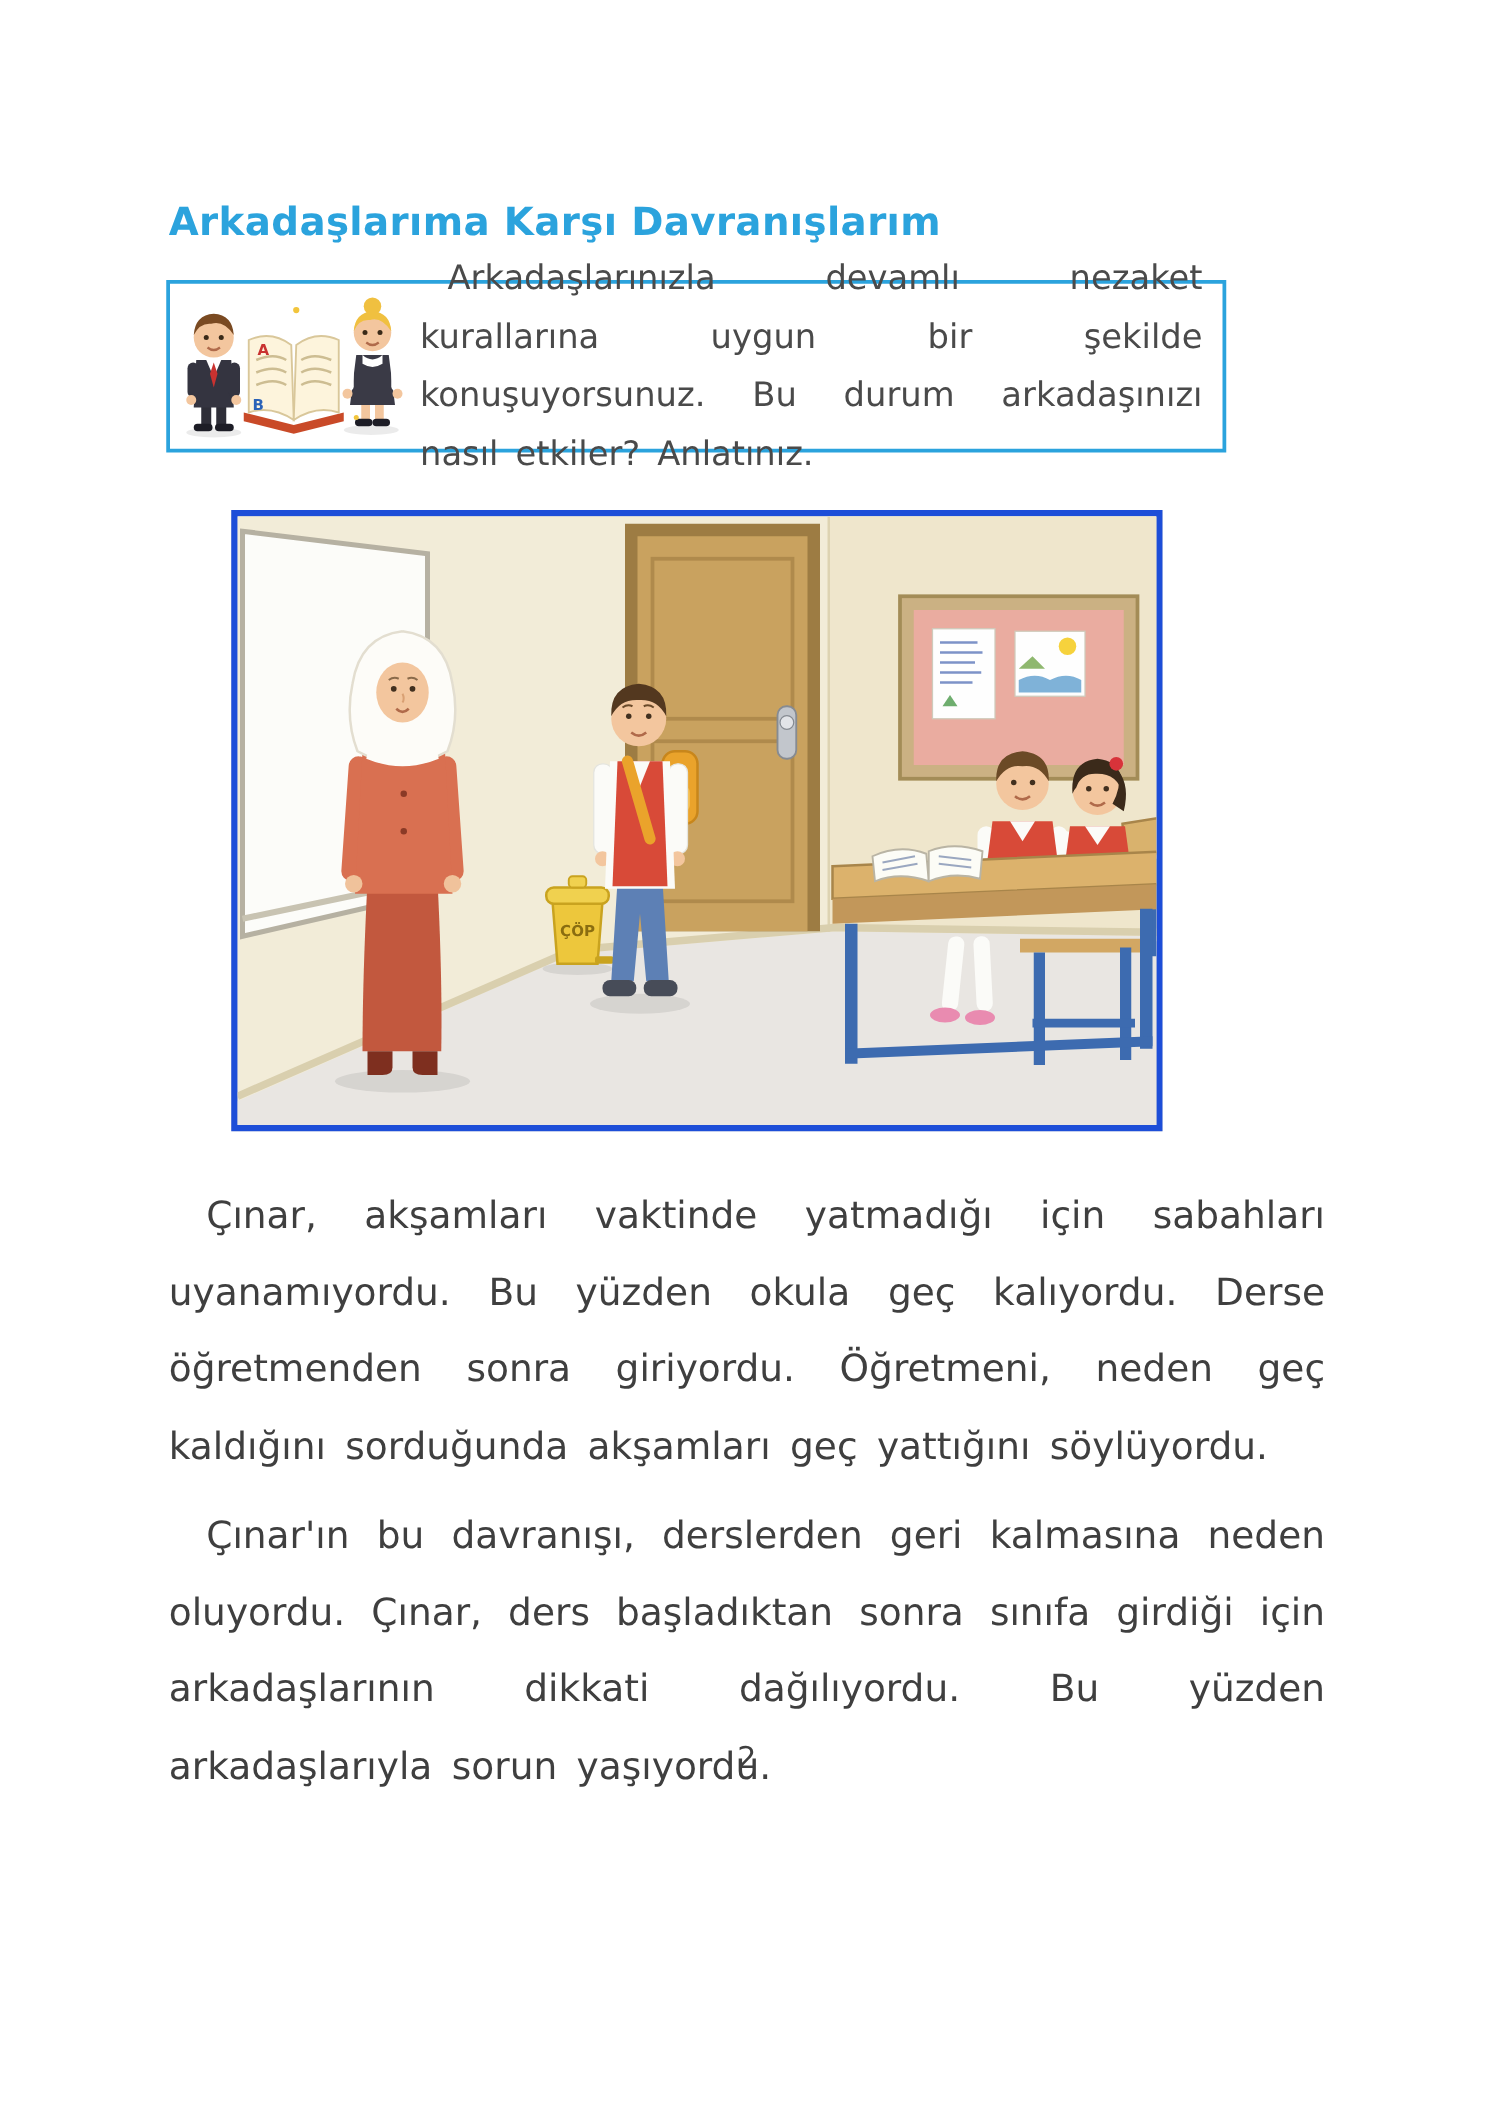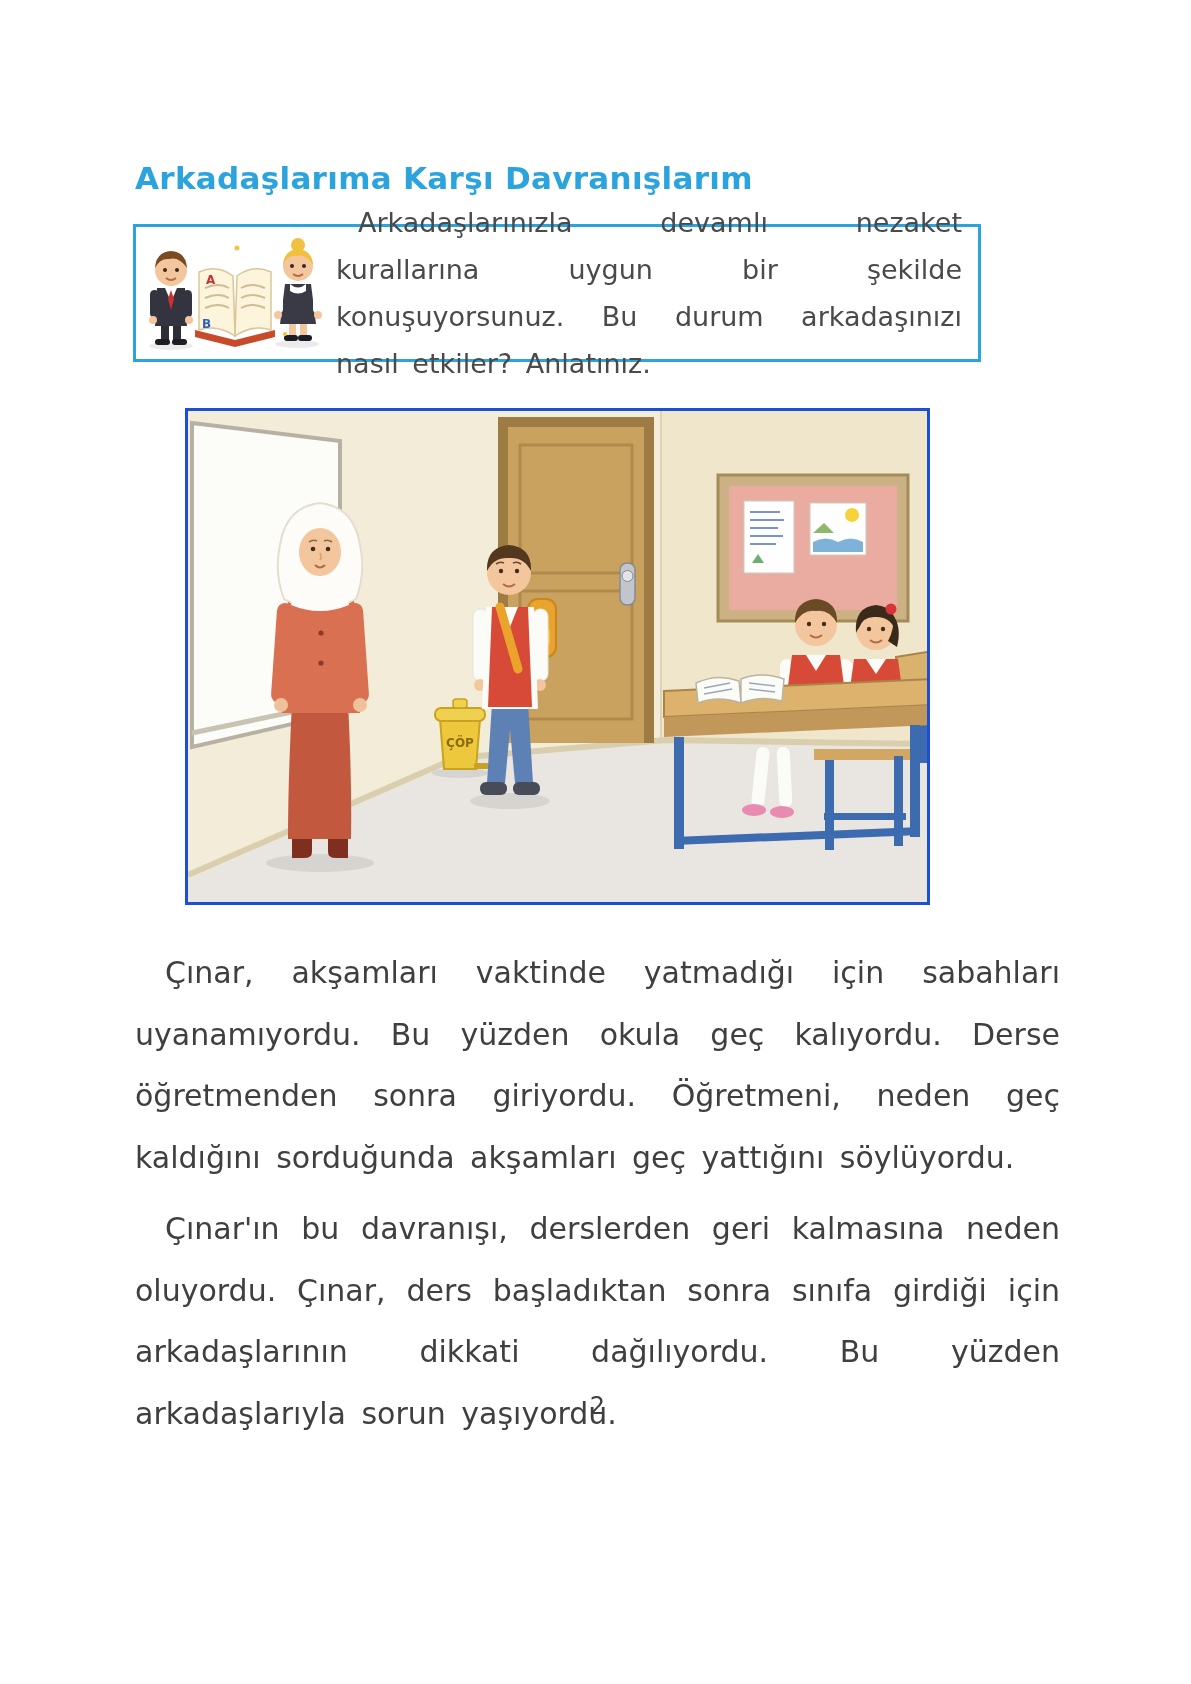--- a/index.html
+++ b/index.html
@@ -24,21 +24,21 @@
     flex:0 0 196px; height:122px; display:flex; align-items:center; justify-content:center;
   }
   .activity-text {
     flex:1; padding:6px 16px 6px 4px;
     font-size:27px; line-height:1.75; color:#4a4a4a;
     text-align:justify; text-indent:22px; word-spacing:5px;
   }
 
   .classroom-figure {
     position:absolute; left:185px; top:408px; width:745px; height:497px;
-    border:3px solid #1d4ed8; background:#f2ecd8; overflow:hidden;
+    border:5px solid #1d4ed8; background:#f2ecd8; overflow:hidden;
   }
 
   .story {
     position:absolute; left:135px; top:942px; width:925px;
     font-size:30px; line-height:2.05; color:#3f3f3f;
     text-align:justify; word-spacing:6px;
   }
   .story p { text-indent:30px; margin:0 0 10px 0; }
 
   .page-number {

